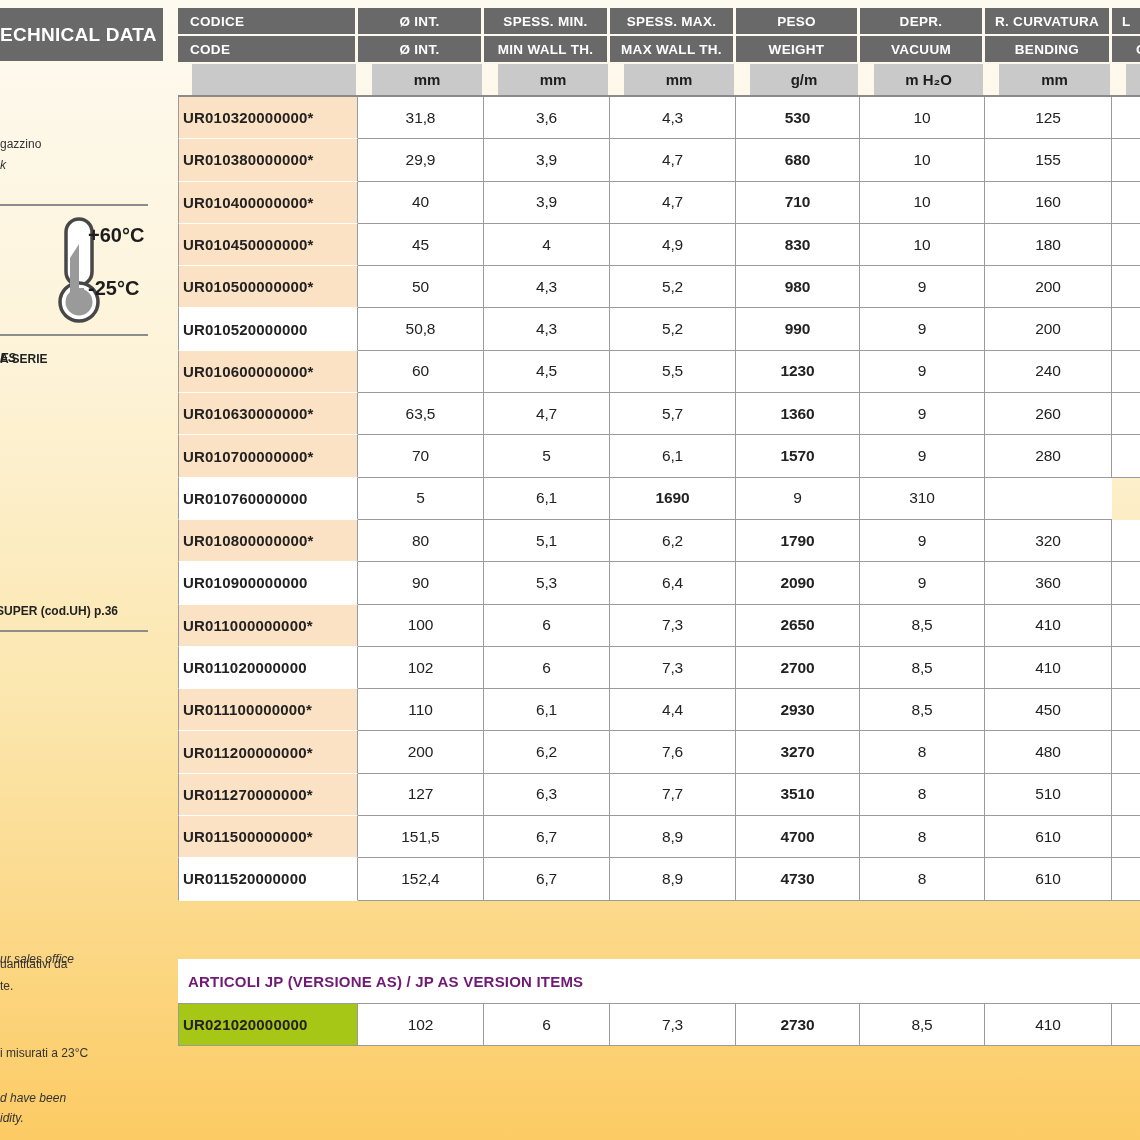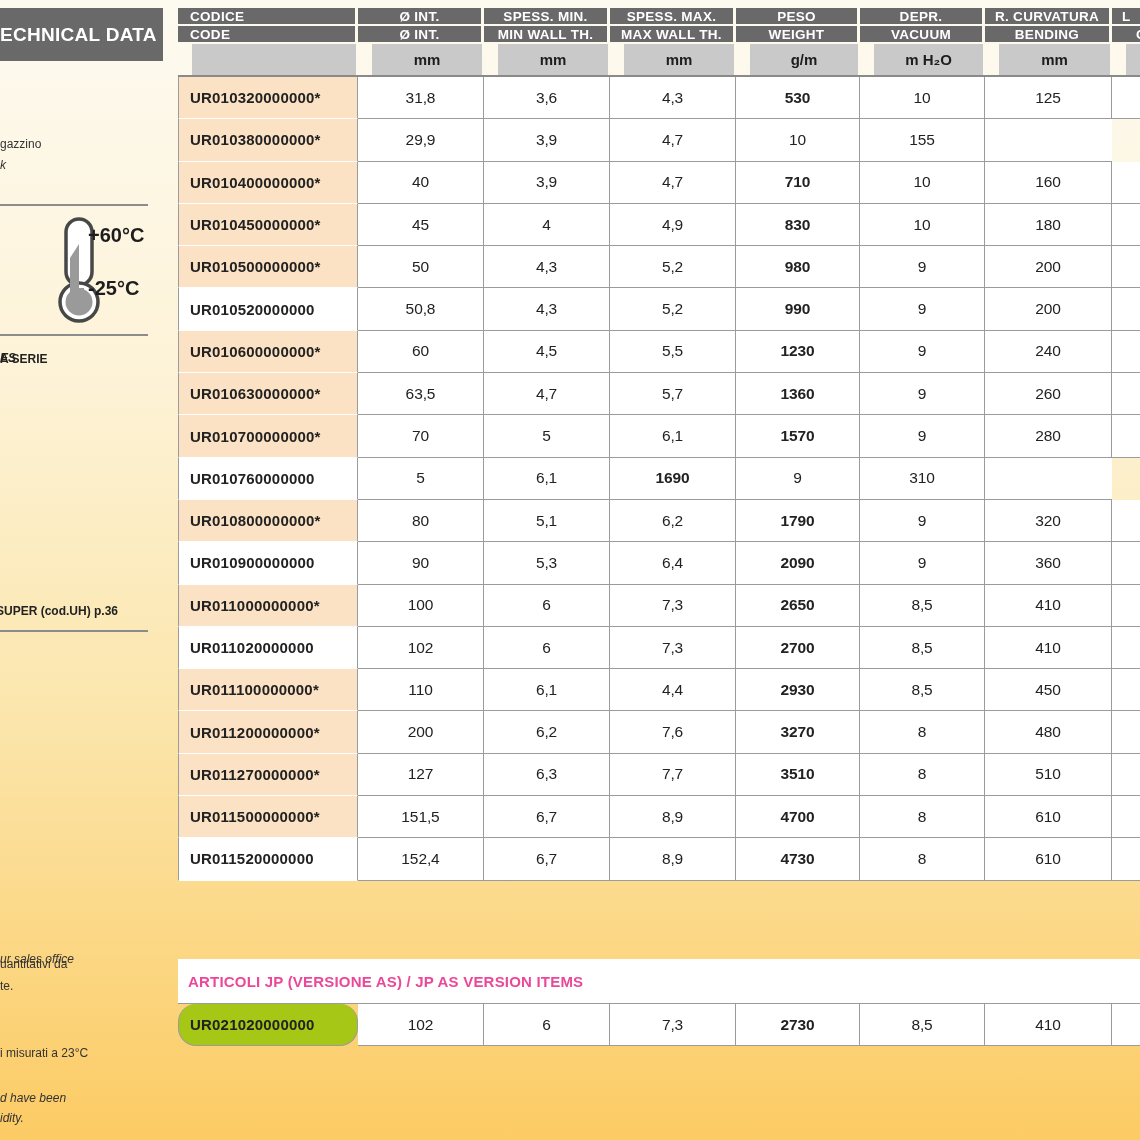--- a/index.html
+++ b/index.html
@@ -20,54 +20,54 @@
   .frag.it{font-style:italic;}
   .frag.b{font-weight:bold;color:#222;}
   .sep{position:absolute;left:0;width:148px;height:2px;background:#8c8c8c;}
   .thermo{position:absolute;left:36px;top:214px;}
   .temp{position:absolute;font-size:20px;font-weight:bold;color:#1d1d1d;white-space:nowrap;}
   
   .dtable{position:absolute;left:178px;top:8px;width:1014px;}
   .hrow{display:grid;grid-template-columns:180px 126px 126px 126px 124px 125px 127px 80px;}
   .hcell{
     background:#696969;background-clip:padding-box;border-right:3px solid transparent;
-    color:#fff;font-weight:bold;font-size:13.5px;letter-spacing:.3px;height:16px;
+    color:#fff;font-weight:bold;font-size:13.5px;letter-spacing:.3px;height:26px;
     display:flex;align-items:center;justify-content:center;white-space:nowrap;overflow:hidden;
   }
   .hcell.codehead{justify-content:flex-start;padding-left:12px;}
   .hcell.cut1{justify-content:flex-start;padding-left:10px;}
   .hcell.cut2{justify-content:flex-start;padding-left:24px;}
   .hrow.r2{margin-top:2px;}
   .urow{margin-top:2px;border-bottom:2px solid #8a8a8a;}
   .ucell{
     background:#c9c9c9;background-clip:padding-box;border-right:2px solid transparent;
     color:#1d1d1d;font-weight:bold;font-size:15px;height:31px;
     display:flex;align-items:center;justify-content:center;white-space:nowrap;margin-left:14px;
   }
   .drow{display:grid;grid-template-columns:180px 126px 126px 126px 124px 125px 127px 80px;height:42.3px;}
   .cell{
     background:#fff;border-right:1px solid #9b9b9b;border-bottom:1px solid #9b9b9b;
     display:flex;align-items:center;justify-content:center;font-size:15.5px;color:#222;
     box-sizing:border-box;letter-spacing:-.1px;
   }
   .cell.codecell{
-    justify-content:flex-start;padding-left:11px;font-weight:bold;font-size:15px;
+    justify-content:flex-start;padding-left:4px;font-weight:bold;font-size:15px;
     border-left:1px solid #9b9b9b;border-bottom:1px solid #fdfdfd;letter-spacing:.2px;
   }
   .cell.peach{background:#fbe2c4;}
-  .cell.green{background:#a6c716;border-bottom:1px solid #9b9b9b;border-radius:18px;}
+  .cell.green{background:#a6c716;border-bottom:1px solid #9b9b9b;}
   .cell.bold{font-weight:bold;}
   .cell.tail{border-right:none;}
   
   .jp{position:absolute;left:178px;top:959px;width:1014px;}
   .jp-band{
     background:#fff;height:45px;display:flex;align-items:center;padding-left:10px;
     border-bottom:1px solid #9b9b9b;box-sizing:border-box;
   }
-  .jp-band span{font-weight:bold;font-size:15px;letter-spacing:.2px;color:#ec4899;white-space:nowrap;}
+  .jp-band span{font-weight:bold;font-size:15px;letter-spacing:.2px;color:#701a75;white-space:nowrap;}
 </style>
 </head>
 <body>
 
 <div class="page">
 
   <div class="tech-band">
     <span>TECHNICAL DATA</span>
   </div>
 
@@ -143,20 +143,21 @@
           <div class="cell bold">530</div>
           <div class="cell">10</div>
           <div class="cell">125</div>
           <div class="cell tail"></div>
         </div>
         <div class="drow">
           <div class="cell codecell peach">UR010380000000*</div>
           <div class="cell">29,9</div>
           <div class="cell">3,9</div>
           <div class="cell">4,7</div>
+          <div class="cell bold">680</div>
           <div class="cell">10</div>
           <div class="cell">155</div>
           <div class="cell tail"></div>
         </div>
         <div class="drow">
           <div class="cell codecell peach">UR010400000000*</div>
           <div class="cell">40</div>
           <div class="cell">3,9</div>
           <div class="cell">4,7</div>
           <div class="cell bold">710</div>

